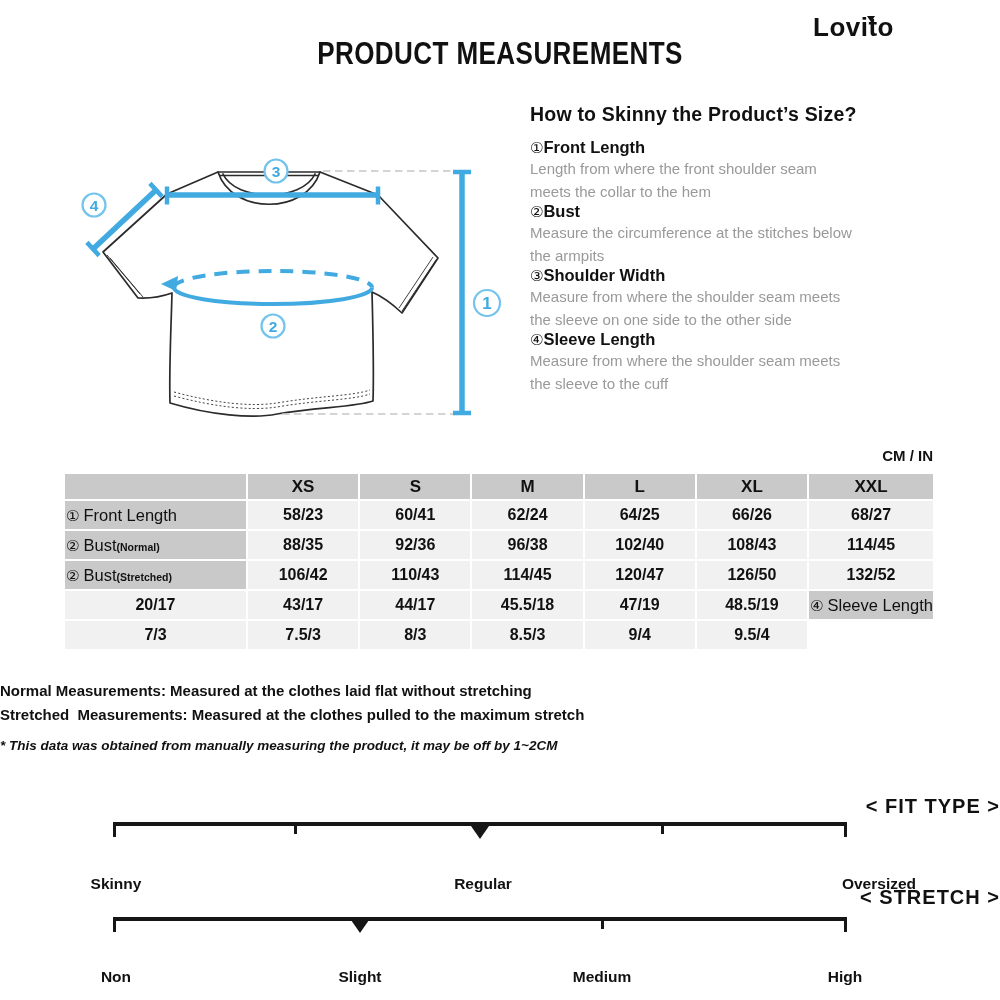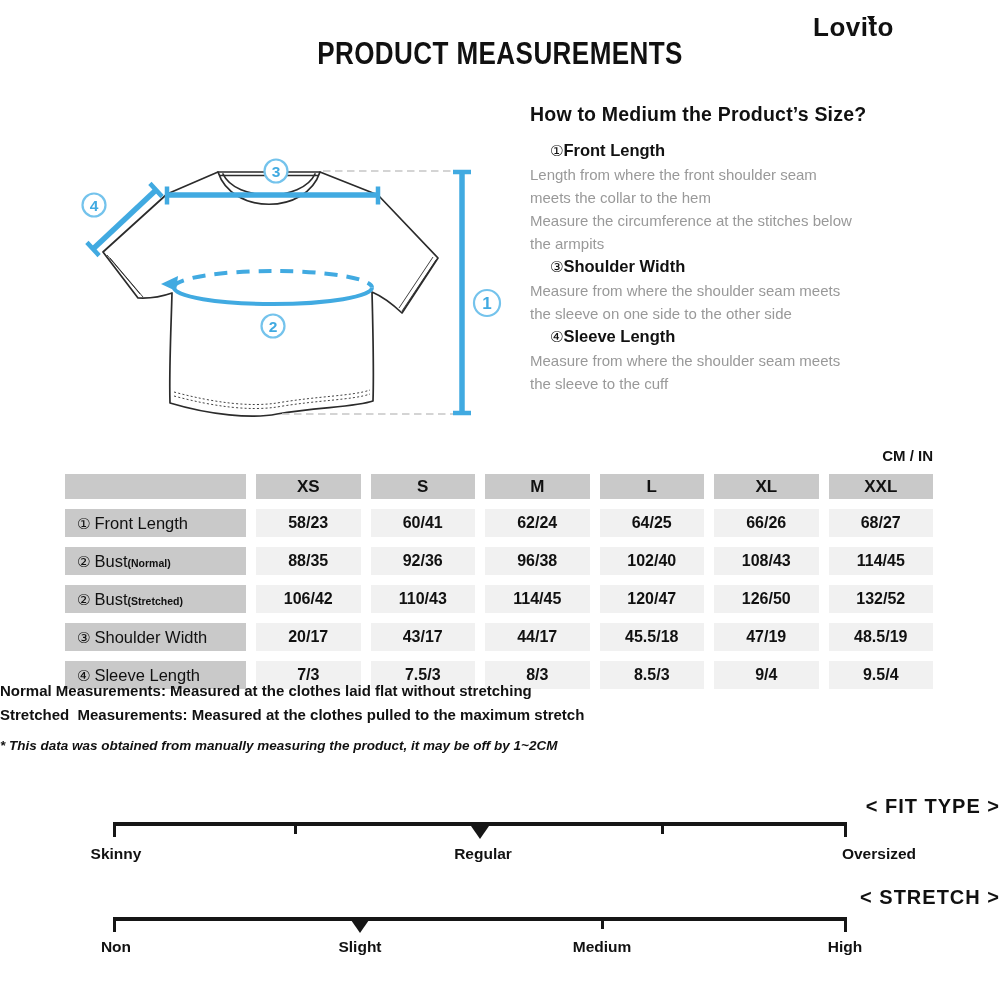--- a/index.html
+++ b/index.html
@@ -12,46 +12,46 @@
   .brand { position:absolute; left:813px; top:12px; font-size:26px; font-weight:700; letter-spacing:.5px; }
   .brand-dot { position:absolute; left:54px; top:4px; width:0; height:0;
     border-left:4.5px solid transparent; border-right:4.5px solid transparent; border-top:6.5px solid #111; }
 
   
   .diagram { position:absolute; left:60px; top:130px; width:460px; height:320px; }
 
   
   .howto { position:absolute; left:530px; top:103px; width:372px; }
   .howto h2 { font-size:19.5px; font-weight:700; margin-bottom:13px; letter-spacing:.2px; }
-  .ht-head { font-size:16.5px; font-weight:700; line-height:23px;margin-left:20px; }
+  .ht-head { font-size:16.5px; font-weight:700; line-height:17px; }
   .ht-num { font-family:"DejaVu Sans",sans-serif; font-size:15px; font-weight:400; }
   .ht-line { font-size:15px; color:#999; line-height:23px; }
 
   
   .unit-label { position:absolute; left:65px; top:447px; width:868px; text-align:right; font-size:15px; font-weight:700; }
   .size-table { position:absolute; left:65px; top:474px; width:868px; display:grid;
-    grid-template-columns:181px repeat(6,1fr); gap:10px; }
+    grid-template-columns:181px repeat(6,1fr); gap:2px; }
   .cell { background:#f1f1f1; text-align:center; font-weight:700; font-size:16px; line-height:28px; height:28px; }
   .cell.head { background:#c9c9c9; font-size:17px; line-height:25px; height:25px; }
-  .cell.rowlab { background:#c9c9c9; text-align:left; font-weight:400; font-size:16.5px; padding-left:12px; white-space:nowrap; }
+  .cell.rowlab { background:#c9c9c9; text-align:left; font-weight:400; font-size:16.5px; padding-left:1px; white-space:nowrap; }
   .cell.rowlab .num { font-family:"DejaVu Sans",sans-serif; font-size:15px; margin-right:4px; }
   .cell.rowlab .sub { font-size:10.5px; font-weight:700; }
 
   
   .note { position:absolute; left:0; right:0; text-align:left; font-size:15px; font-weight:700; white-space:pre-wrap; }
   .note.n1 { top:682px; }
   .note.n2 { top:706px; }
   .note.disc { top:738px; font-size:13.5px;font-style:italic; }
 
   
   .scale-title { position:absolute; left:0; right:0; text-align:right; font-size:20px; font-weight:700; letter-spacing:1px; }
   .sline { position:absolute; background:#161616; }
   .tick { position:absolute; width:3px; background:#161616; }
   .marker { position:absolute; width:0; height:0; border-left:9px solid transparent; border-right:9px solid transparent; border-top:13px solid #161616; transform:translateX(-50%); }
-  .slabel { position:absolute; transform:translateX(-50%); font-size:15.5px; font-weight:700; white-space:nowrap; }
+  .slabel { position:absolute; transform:translateX(-50%); font-size:15.5px; font-weight:700; white-space:nowrap;margin-top:30px; }
 </style>
 </head>
 <body>
 
 <div class="page">
 
   <div class="page-title">PRODUCT MEASUREMENTS</div>
   <div class="brand">
     <span>Lovito</span>
     <span class="brand-dot"></span>
@@ -101,24 +101,25 @@
       <circle cx="213" cy="196" r="11.5" fill="#fff" stroke="#74c3ec" stroke-width="2.2"></circle>
       <text x="213" y="201.5" font-size="15.5" fill="#41aae1">2</text>
       <circle cx="216" cy="41" r="11.5" fill="#fff" stroke="#74c3ec" stroke-width="2.2"></circle>
       <text x="216" y="46.5" font-size="15.5" fill="#41aae1">3</text>
       <circle cx="34" cy="75" r="11.5" fill="#fff" stroke="#74c3ec" stroke-width="2.2"></circle>
       <text x="34" y="80.5" font-size="15.5" fill="#41aae1">4</text>
     </g>
   </svg>
 
   <div class="howto">
-    <h2>How to Medium the Product’s Size?</h2>
+    <h2>How to Skinny the Product’s Size?</h2>
     <div class="ht-head"><span class="ht-num">①</span><span>Front Length</span></div>
     <div class="ht-line">Length from where the front shoulder seam</div>
     <div class="ht-line">meets the collar to the hem</div>
+    <div class="ht-head"><span class="ht-num">②</span><span>Bust</span></div>
     <div class="ht-line">Measure the circumference at the stitches below</div>
     <div class="ht-line">the armpits</div>
     <div class="ht-head"><span class="ht-num">③</span><span>Shoulder Width</span></div>
     <div class="ht-line">Measure from where the shoulder seam meets</div>
     <div class="ht-line">the sleeve on one side to the other side</div>
     <div class="ht-head"><span class="ht-num">④</span><span>Sleeve Length</span></div>
     <div class="ht-line">Measure from where the shoulder seam meets</div>
     <div class="ht-line">the sleeve to the cuff</div>
   </div>
 
@@ -149,21 +150,20 @@
     <div class="cell">114/45</div>
 
     <div class="cell rowlab"><span class="num">②</span><span>Bust</span><span class="sub">(Stretched)</span></div>
     <div class="cell">106/42</div>
     <div class="cell">110/43</div>
     <div class="cell">114/45</div>
     <div class="cell">120/47</div>
     <div class="cell">126/50</div>
     <div class="cell">132/52</div>
 
-    <div class="cell rowlab"><span class="num">③</span><span>Shoulder Width</span><span class="sub"></span></div>
     <div class="cell">20/17</div>
     <div class="cell">43/17</div>
     <div class="cell">44/17</div>
     <div class="cell">45.5/18</div>
     <div class="cell">47/19</div>
     <div class="cell">48.5/19</div>
 
     <div class="cell rowlab"><span class="num">④</span><span>Sleeve Length</span><span class="sub"></span></div>
     <div class="cell">7/3</div>
     <div class="cell">7.5/3</div>

